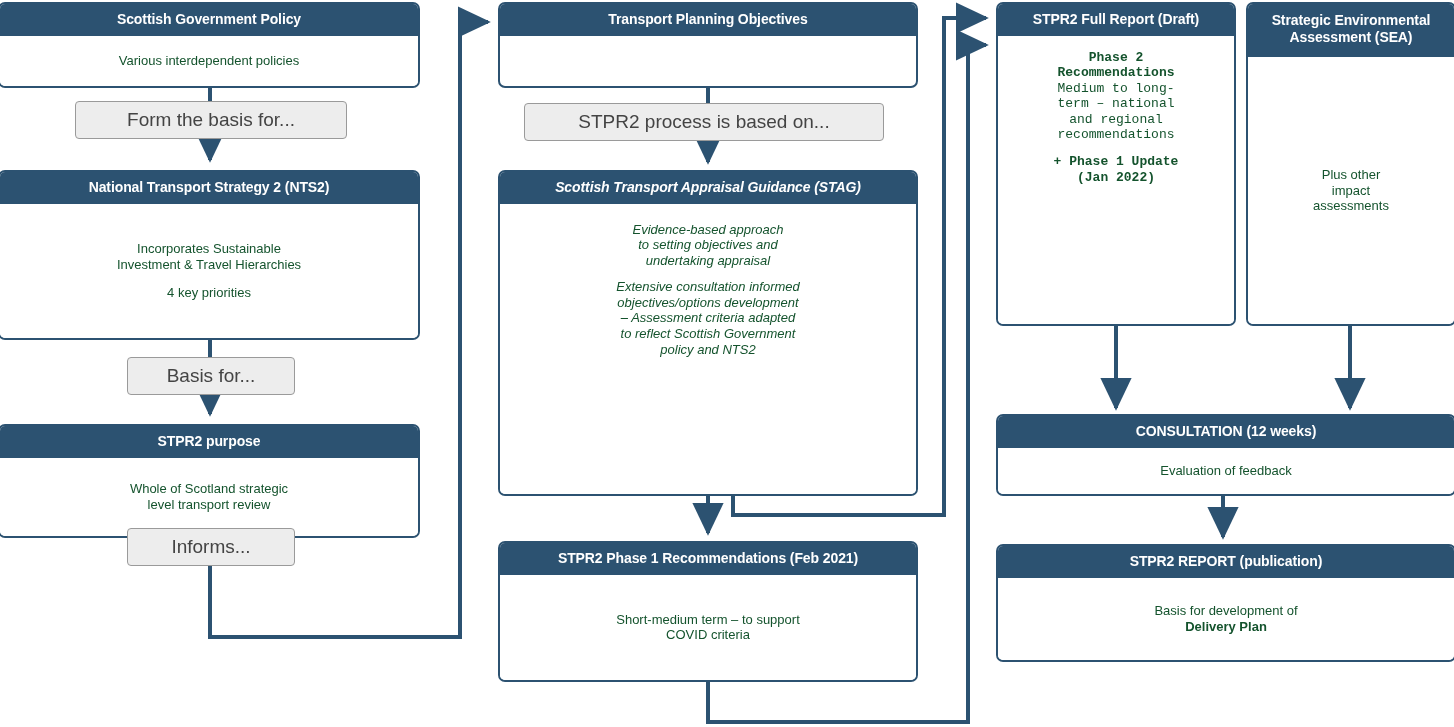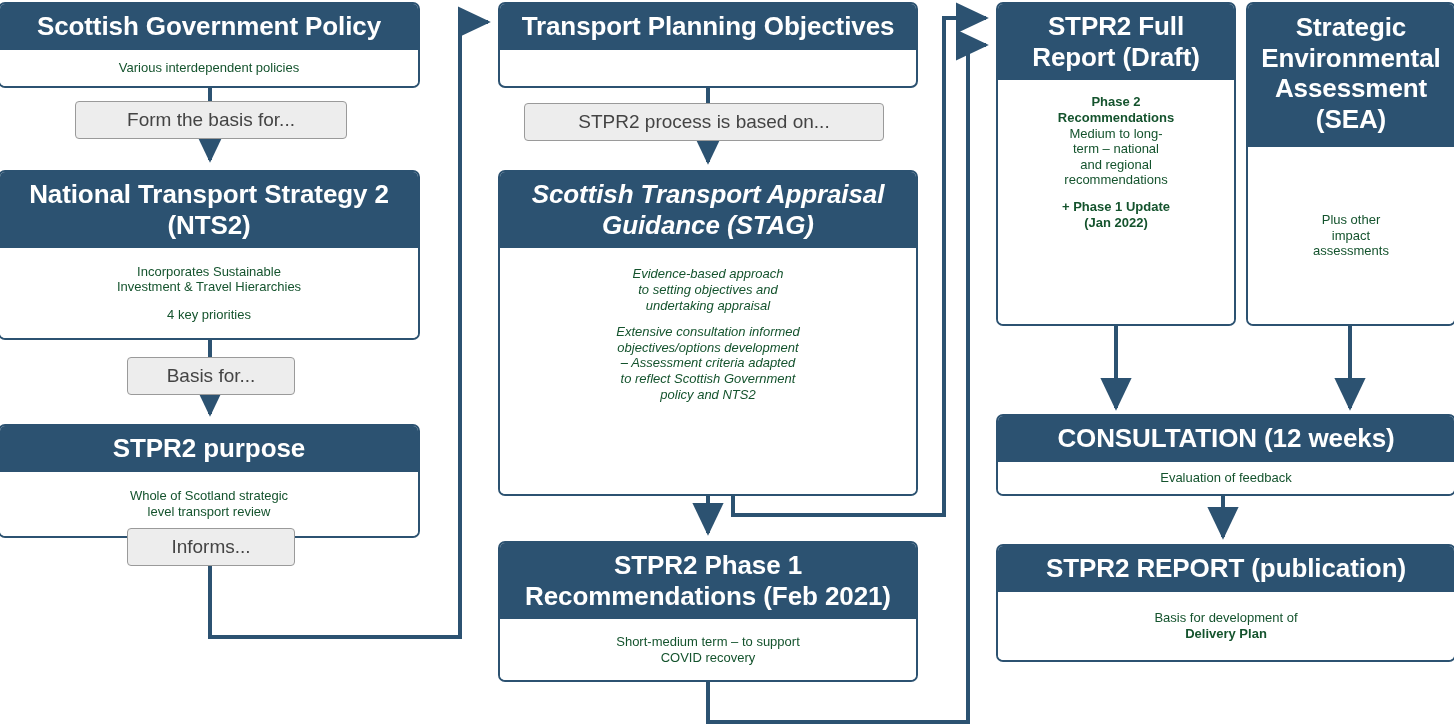--- a/index.html
+++ b/index.html
@@ -37,21 +37,21 @@
     display: flex;
     flex-direction: column;
   }
   .node > .hdr {
     background: #2c5271;
     color: #ffffff;
     font-weight: bold;
     text-align: center;
     line-height: 1.18;
     padding: 7px 6px 8px 6px;
-    font-size: 26px;
+    font-size: 14px;
     letter-spacing: -0.1px;
   }
   .node > .bdy {
     flex: 1 1 auto;
     background: #ffffff;
     color: #14532d;
     text-align: center;
     font-size: 13px;
     line-height: 1.20;
     padding: 8px 8px;
@@ -174,27 +174,27 @@
         <span>to reflect Scottish Government</span><br>
         <span>policy and NTS2</span>
       </p>
     </div>
   </div>
 
   <div class="node" style="left:498px; top:541px; width:420px; height:141px;">
     <div class="hdr">STPR2 Phase 1 Recommendations (Feb 2021)</div>
     <div class="bdy">
       <p>Short-medium term – to support</p>
-      <p style="margin-top:0">COVID recovery</p>
+      <p style="margin-top:0">COVID criteria</p>
     </div>
   </div>
 
   <div class="node" style="left:996px; top:2px; width:240px; height:324px;">
     <div class="hdr">STPR2 Full Report (Draft)</div>
-    <div class="bdy" style="justify-content:flex-start; padding-top:14px;">
+    <div class="bdy" style="justify-content:flex-start; padding-top:14px;font-family:Liberation Mono, monospace;">
       <p>
         <span class="b">Phase 2</span><br>
         <span class="b">Recommendations</span><br>
         <span>Medium to long-</span><br>
         <span>term – national</span><br>
         <span>and regional</span><br>
         <span>recommendations</span>
       </p>
       <p>
         <span class="b">+ Phase 1 Update</span><br>

